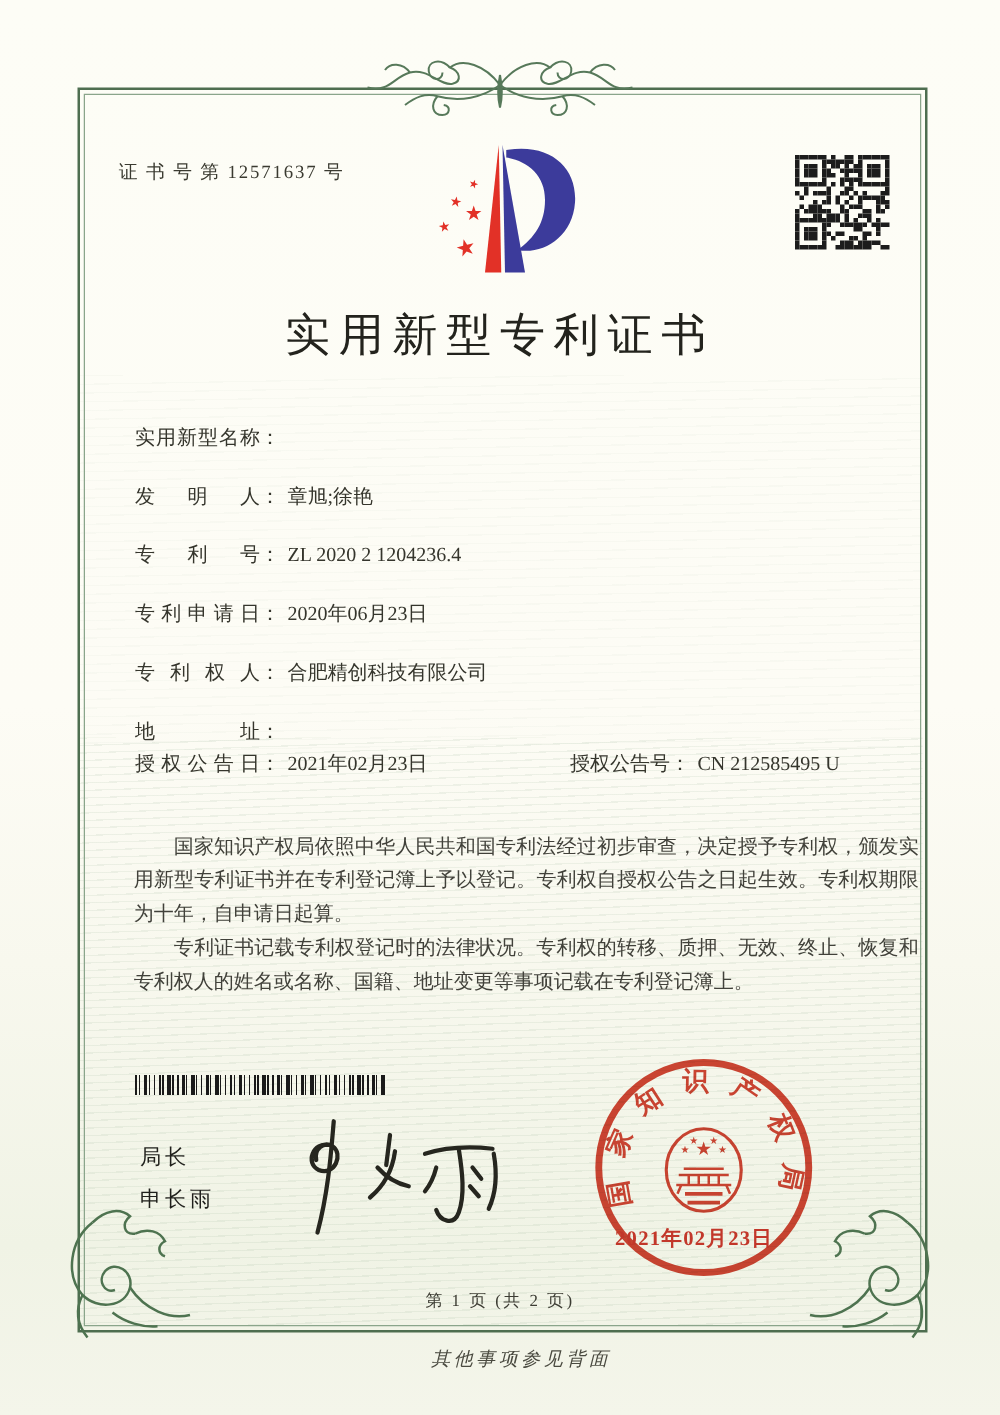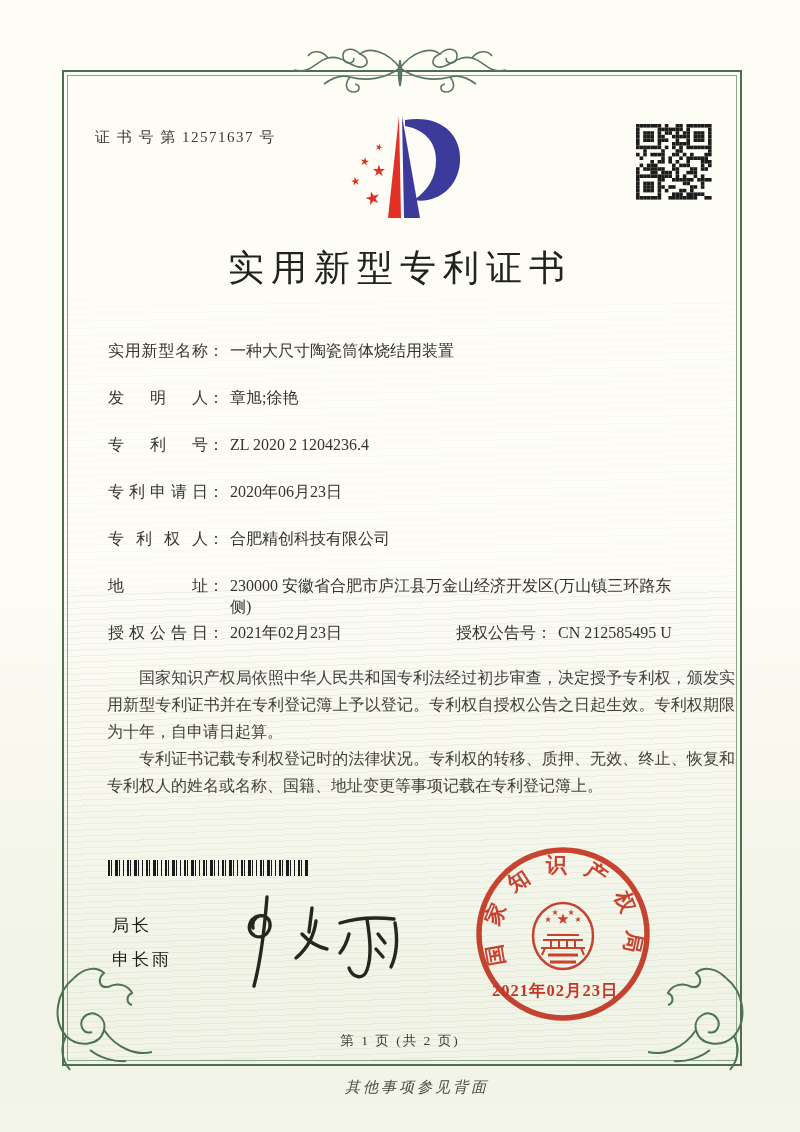--- a/index.html
+++ b/index.html
@@ -13,21 +13,21 @@
      background:repeating-linear-gradient(179deg,rgba(150,175,150,0.05) 0 1px,transparent 1px 7px);}
   
   .frame{position:absolute;left:62px;top:70px;width:676px;height:992px;border:2px solid #4e6e50;}
   .frame-inner{position:absolute;inset:3px;border:1px solid #8aa58b;}
   .cert-no{position:absolute;left:95px;top:128px;font-size:15px;color:#3a3a30;letter-spacing:1.5px;}
   .logo{position:absolute;left:330px;top:110px;}
   .qr{position:absolute;left:636px;top:124px;}
   .title{position:absolute;left:0;right:0;top:244px;text-align:center;font-size:36px;
          color:#23231d;letter-spacing:7px;font-weight:500;}
   .fields{position:absolute;left:108px;top:340px;width:580px;font-size:16px;color:#35352c;}
-  .frow{margin-bottom:26px;line-height:21px;display:flex;align-items:flex-start;position:relative;}
+  .frow{margin-bottom:26px;line-height:21px;display:flex;align-items:flex-end;position:relative;}
   .frow.addr{margin-bottom:5px;}
   .flabel{display:inline-block;width:100px;text-align:justify;text-align-last:justify;
           text-justify:inter-character;flex:0 0 100px;}
   .fcolon{margin-right:6px;}
   .fvalue{display:inline-block;max-width:445px;}
   .pair2{position:absolute;left:301px;top:0;white-space:nowrap;margin-left:47px;}
   .paras{position:absolute;left:107px;top:664px;width:628px;font-size:16px;line-height:27px;
          color:#41413a;text-align:justify;}
   .paras p{margin:0;text-indent:2em;}
   .barcode{position:absolute;left:108px;top:860px;width:200px;height:16px;
@@ -363,21 +363,20 @@
       <rect x="68.4" y="72.0" width="3.6" height="3.6" fill="#1c1c1c"></rect>
       <rect x="72.0" y="72.0" width="3.6" height="3.6" fill="#1c1c1c"></rect>
     </svg>
 
   <div class="title">实用新型专利证书</div>
 
   <div class="fields">
     <div class="frow">
       <span class="flabel">实用新型名称</span>
         <span class="fcolon">：</span>
-        <span class="fvalue">一种大尺寸陶瓷筒体烧结用装置</span>
     </div>
     <div class="frow">
       <span class="flabel">发明人</span>
         <span class="fcolon">：</span>
         <span class="fvalue">章旭;徐艳</span>
     </div>
     <div class="frow">
       <span class="flabel">专利号</span>
         <span class="fcolon">：</span>
         <span class="fvalue">ZL 2020 2 1204236.4</span>
@@ -388,21 +387,20 @@
         <span class="fvalue">2020年06月23日</span>
     </div>
     <div class="frow">
       <span class="flabel">专利权人</span>
         <span class="fcolon">：</span>
         <span class="fvalue">合肥精创科技有限公司</span>
     </div>
     <div class="frow addr">
       <span class="flabel">地址</span>
         <span class="fcolon">：</span>
-        <span class="fvalue">230000 安徽省合肥市庐江县万金山经济开发区(万山镇三环路东侧)</span>
     </div>
     <div class="frow">
       <span class="flabel">授权公告日</span>
         <span class="fcolon">：</span>
         <span class="fvalue">2021年02月23日</span>
       <span class="pair2"><span>授权公告号</span><span class="fcolon">：</span><span>CN 212585495 U</span></span>
     </div>
   </div>
 
   <div class="paras">

